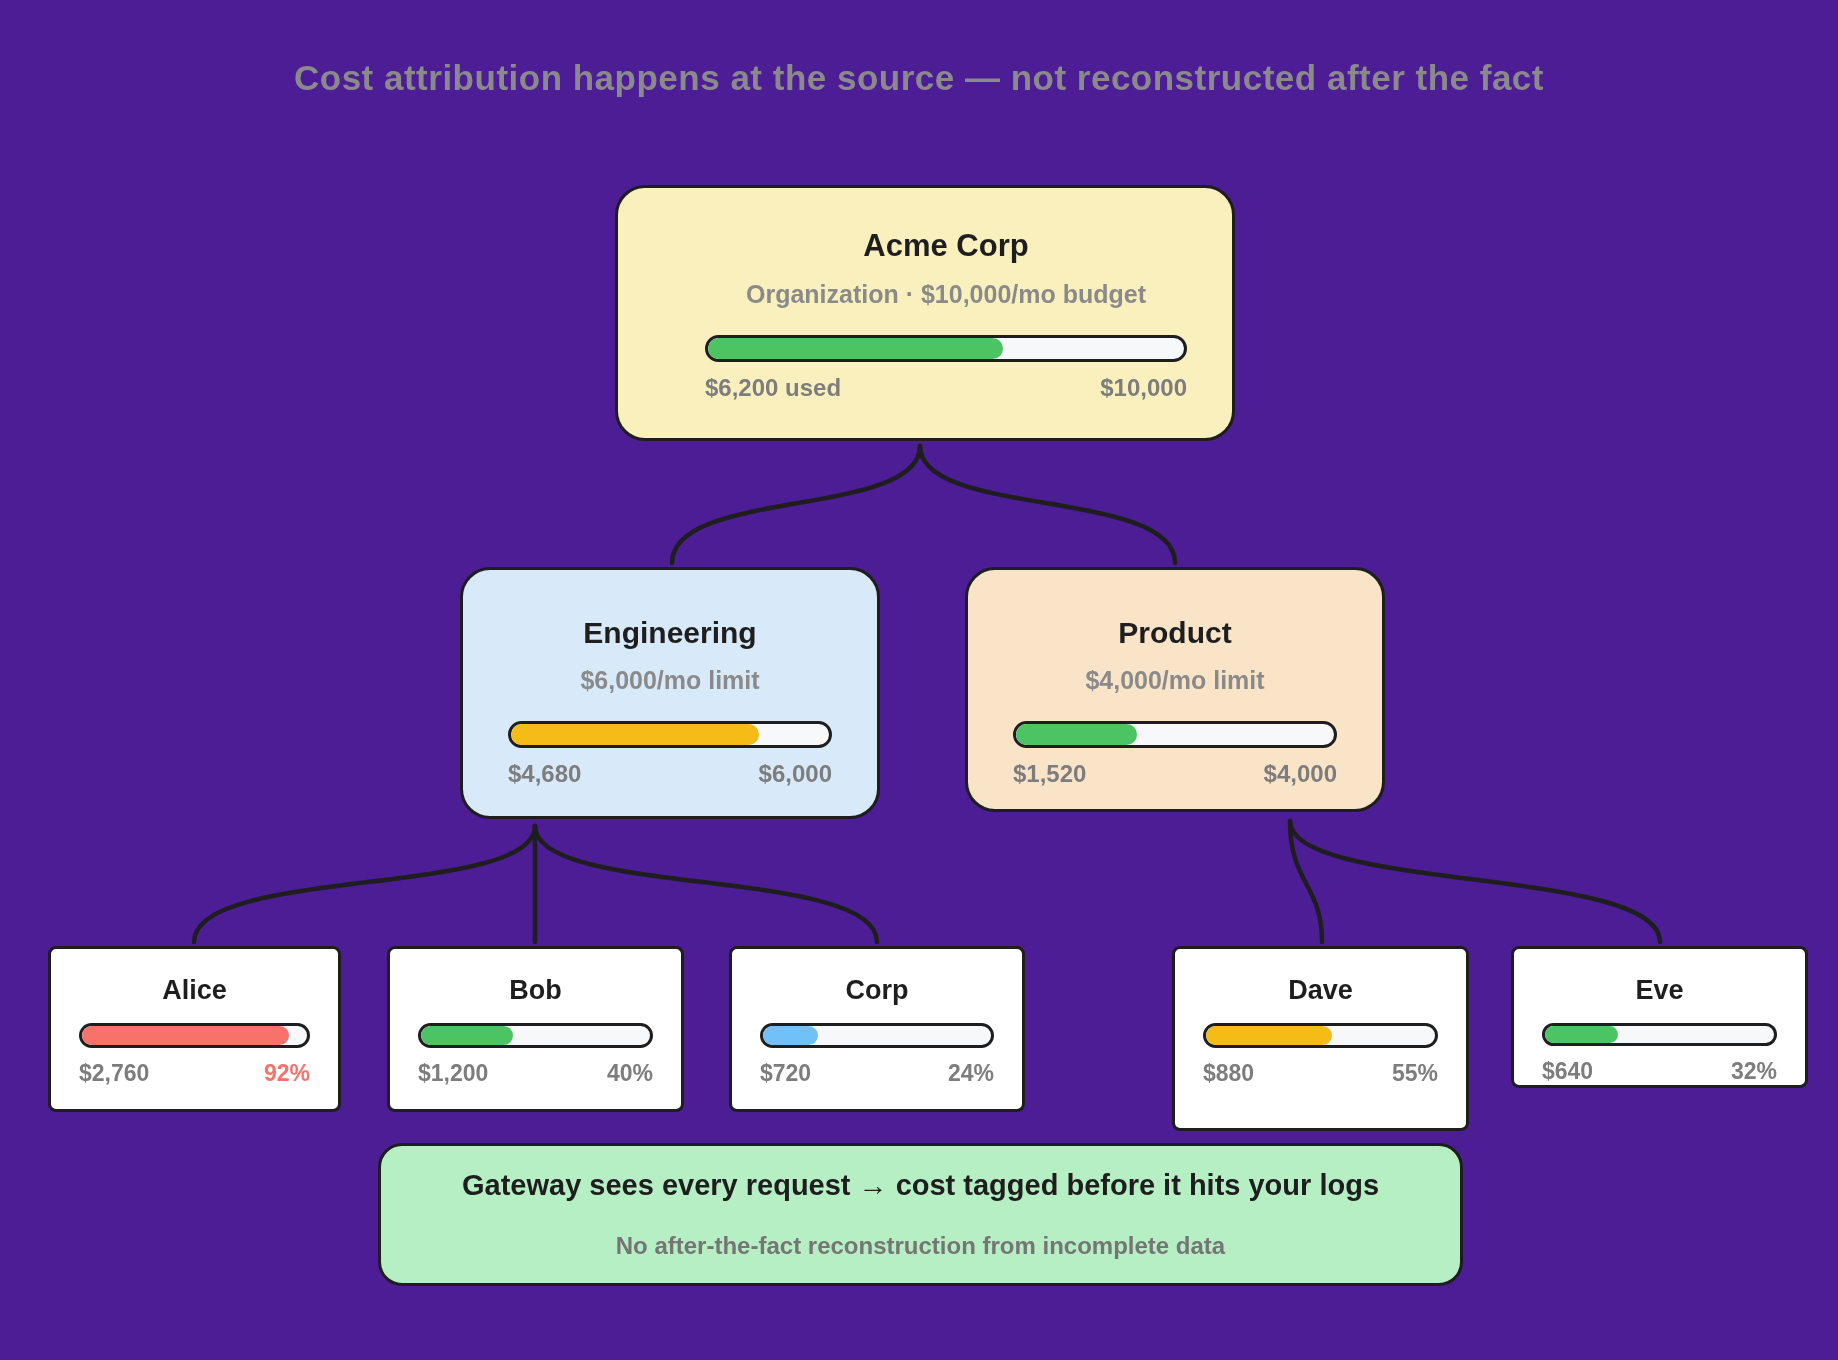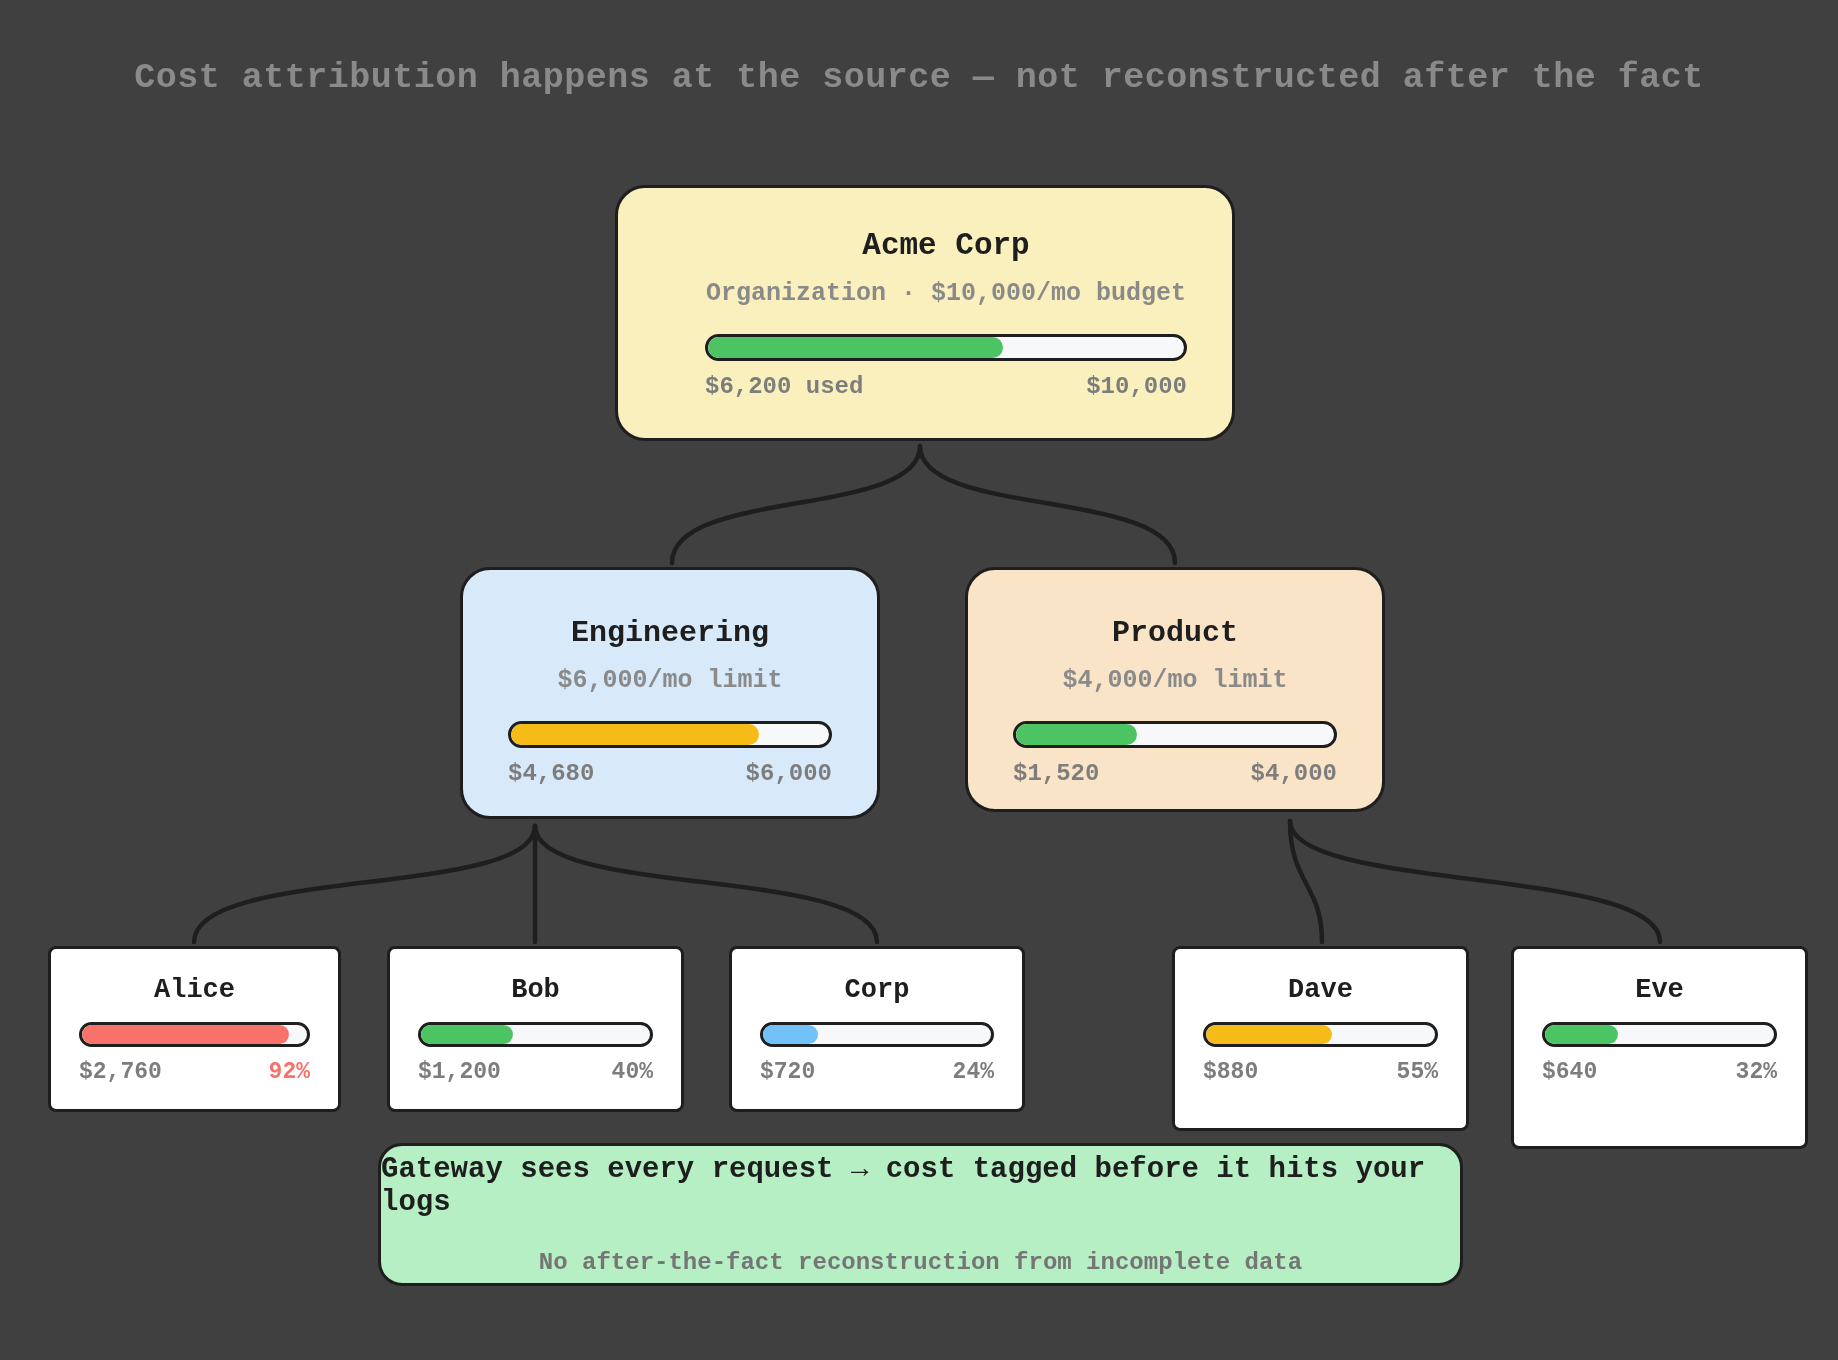--- a/index.html
+++ b/index.html
@@ -1,18 +1,18 @@
 <!DOCTYPE html>
 <html><head>
 <meta charset="utf-8">
 <style>
   html,body{margin:0;padding:0;background:#ffffff;}
   .canvas{
-    position:relative;width:1838px;height:1360px;background:#404040;overflow:hidden;
-    font-family:Liberation Mono, monospace;color:#1e1e1e;
+    position:relative;width:1838px;height:1360px;background:#4c1d95;overflow:hidden;
+    font-family:Liberation Sans, sans-serif;color:#1e1e1e;
   }
   .title{
     position:absolute;left:0;top:58px;width:100%;text-align:center;
     font-size:35px;font-weight:700;color:#8a8a8a;letter-spacing:.5px;
   }
   svg.connectors{position:absolute;left:0;top:0;width:1838px;height:1360px;}
   svg.connectors path{stroke:#1e1e1e;stroke-width:4.5;fill:none;stroke-linecap:round;}
 
   .node{
     position:absolute;box-sizing:border-box;border:3.5px solid #1e1e1e;
@@ -141,21 +141,21 @@
     <div class="node-title">Dave</div>
     <div class="bar">
       <div class="bar-fill" style="width: 55%; background-color: rgb(245, 187, 23);"></div>
     </div>
     <div class="bar-labels">
       <span>$880</span>
       <span>55%</span>
     </div>
   </div>
 
-  <div class="node leaf" style="left: 1511px; top: 946px; width: 297px; height: 203px; background-color: rgb(255, 255, 255);">
+  <div class="node leaf" style="left: 1511px; top: 946px; width: 297px; height: 142px; background-color: rgb(255, 255, 255);">
     <div class="node-title">Eve</div>
     <div class="bar">
       <div class="bar-fill" style="width: 32%; background-color: rgb(77, 196, 99);"></div>
     </div>
     <div class="bar-labels">
       <span>$640</span>
       <span>32%</span>
     </div>
   </div>
 

